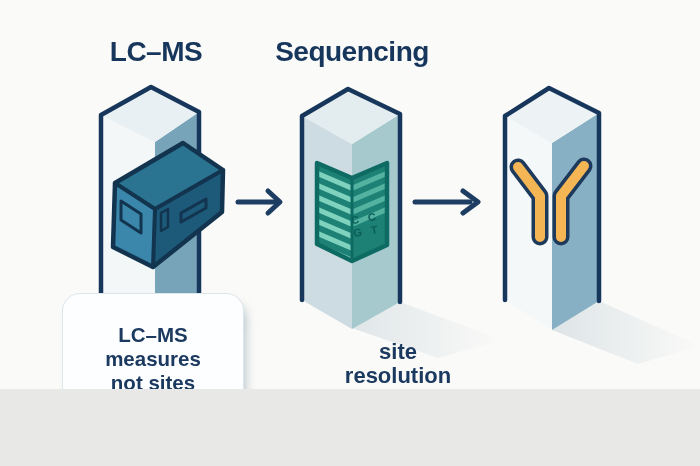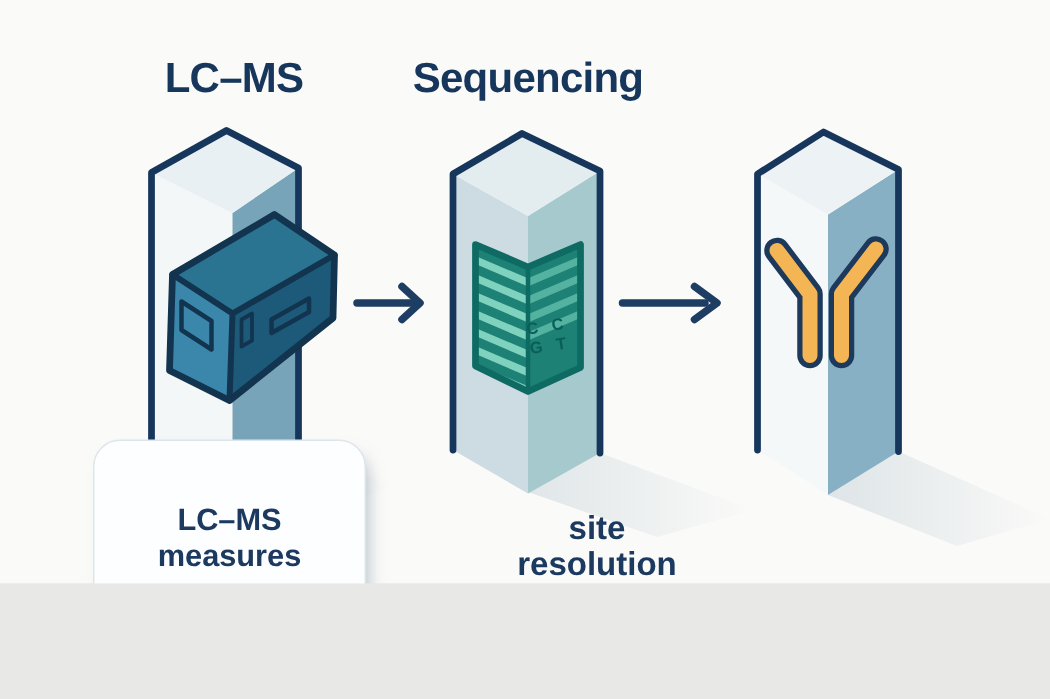--- a/index.html
+++ b/index.html
@@ -136,20 +136,21 @@
   <div class="hdr" style="left:352px;">Sequencing</div>
 
   <div class="panel-letters">
     <div class="ln">C C</div>
     <div class="ln">G T</div>
   </div>
 
   <div class="caption-box">
     <div class="ln">LC–MS</div>
     <div class="ln">measures</div>
+    <div class="ln">not sites</div>
   </div>
 
   <div class="caption" style="left:350px;top:340px;margin-left:48px;">
     <div class="ln">site</div>
     <div class="ln">resolution</div>
   </div>
 
   <div class="caption" style="left:557px;top:340px;">
   </div>
 

